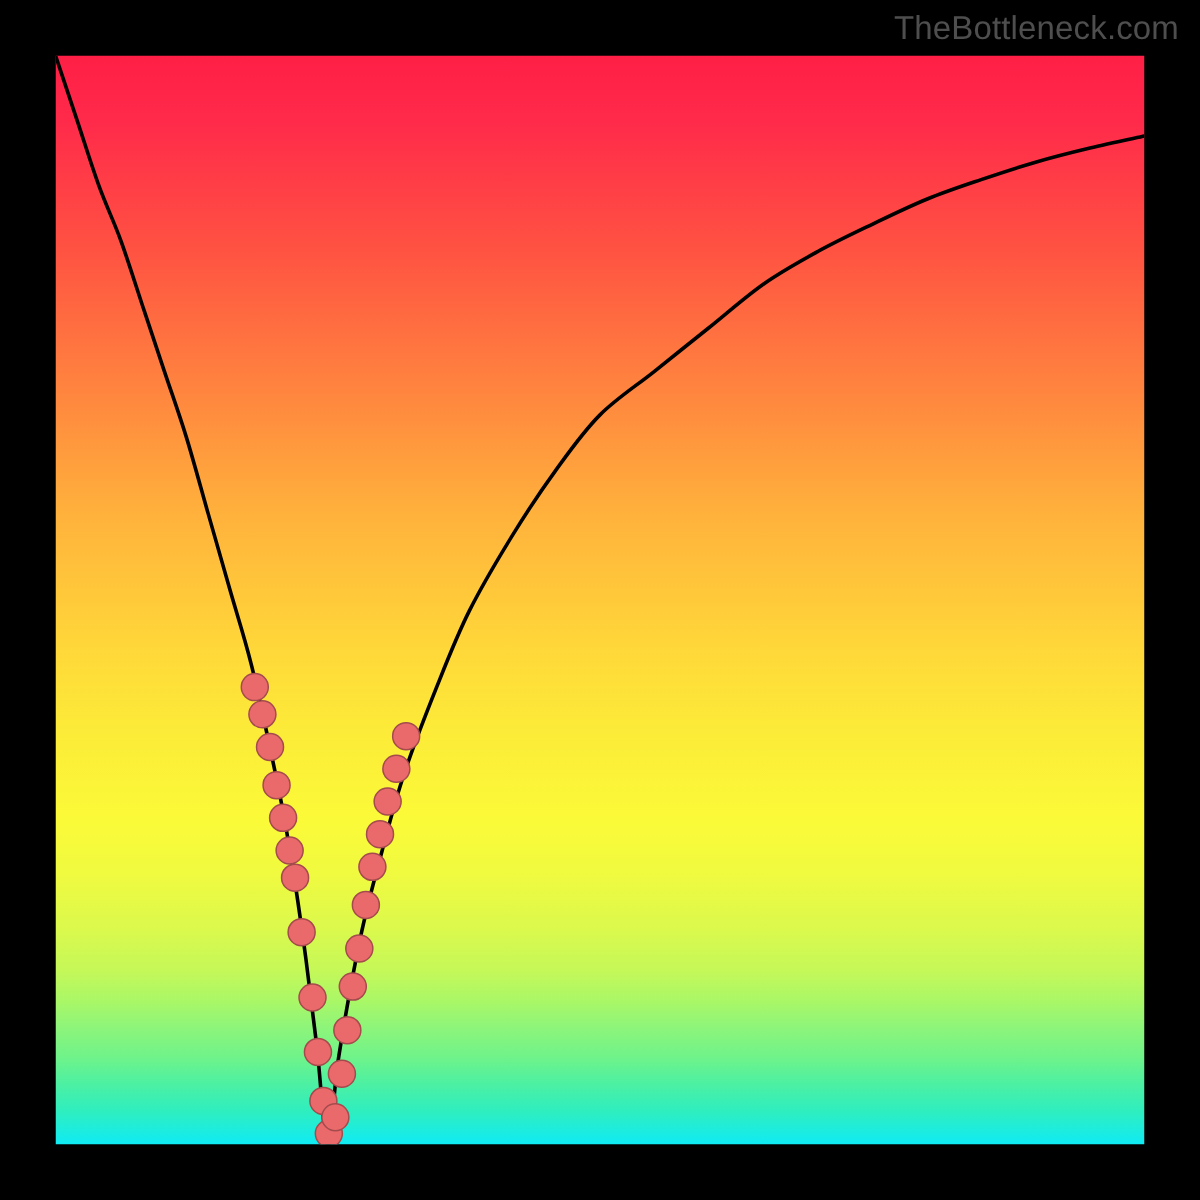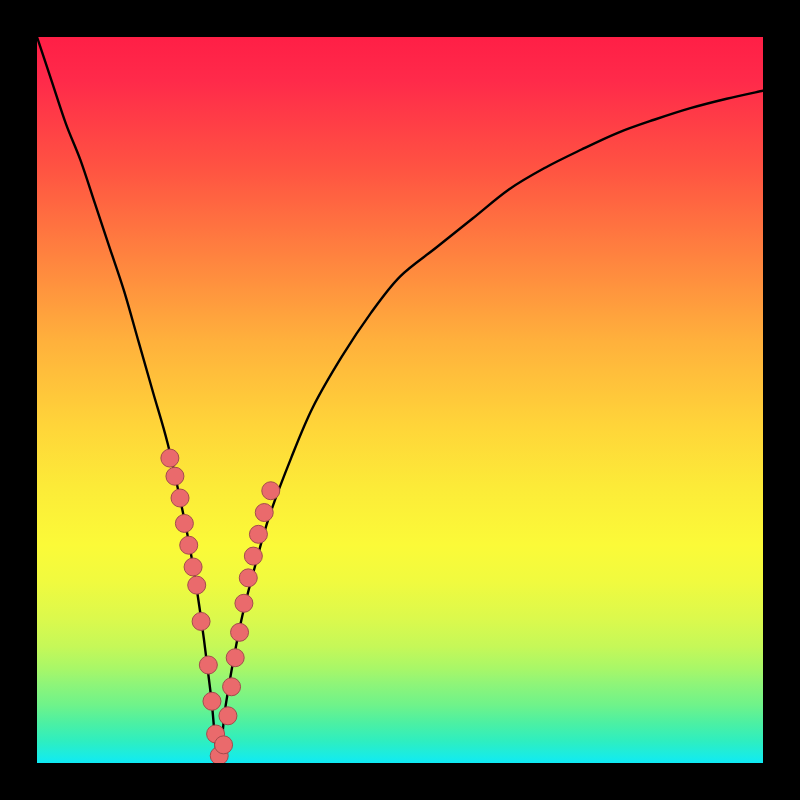--- a/index.html
+++ b/index.html
@@ -64,20 +64,21 @@
     right: 14px;
     color: #4e4e4f;
     font-size: 22px;
     letter-spacing: 0.1px;
   }
 </style>
 </head>
 <body>
 
 <div class="frame">
+  <div class="watermark">TheBottleneck.com</div>
 
   <div class="plot-area">
     <div class="gradient-bg"></div>
     <svg class="curve-svg" viewBox="0 0 726 726" preserveAspectRatio="none">
       <path id="curve-path" fill="none" stroke="#000000" stroke-width="2.4" stroke-linecap="round" stroke-linejoin="round" d="M 0.00 0.00 C 2.42 7.26, 9.68 29.04, 14.52 43.56 C 19.36 58.08, 24.20 73.81, 29.04 87.12 C 33.88 100.43, 38.72 110.11, 43.56 123.42 C 48.40 136.73, 53.24 152.46, 58.08 166.98 C 62.92 181.50, 67.76 196.02, 72.60 210.54 C 77.44 225.06, 82.28 238.37, 87.12 254.10 C 91.96 269.83, 96.80 287.98, 101.64 304.92 C 106.48 321.86, 111.32 338.80, 116.16 355.74 C 121.00 372.68, 125.84 387.20, 130.68 406.56 C 135.52 425.92, 141.57 454.96, 145.20 471.90 C 148.83 488.84, 150.04 494.89, 152.46 508.20 C 154.88 521.51, 157.30 536.03, 159.72 551.76 C 162.14 567.49, 164.56 584.43, 166.98 602.58 C 169.40 620.73, 171.82 640.09, 174.24 660.66 C 176.66 681.23, 179.08 724.79, 181.50 726.00 C 183.92 727.21, 185.13 690.91, 188.76 667.92 C 192.39 644.93, 198.44 611.05, 203.28 588.06 C 208.12 565.07, 212.96 548.13, 217.80 529.98 C 222.64 511.83, 226.27 497.31, 232.32 479.16 C 238.37 461.01, 246.84 439.23, 254.10 421.08 C 261.36 402.93, 267.41 387.20, 275.88 370.26 C 284.35 353.32, 295.24 335.17, 304.92 319.44 C 314.60 303.71, 324.28 289.19, 333.96 275.88 C 343.64 262.57, 352.11 250.47, 363.00 239.58 C 373.89 228.69, 387.20 220.22, 399.30 210.54 C 411.40 200.86, 423.50 191.18, 435.60 181.50 C 447.70 171.82, 459.80 160.93, 471.90 152.46 C 484.00 143.99, 496.10 137.34, 508.20 130.68 C 520.30 124.03, 532.40 118.34, 544.50 112.53 C 556.60 106.72, 568.70 100.79, 580.80 95.83 C 592.90 90.87, 605.00 86.88, 617.10 82.76 C 629.20 78.65, 641.30 74.66, 653.40 71.15 C 665.50 67.64, 677.60 64.61, 689.70 61.71 C 701.80 58.81, 719.95 55.06, 726.00 53.72"></path>
       <g id="dots-group">
           <circle cx="132.86" cy="421.08" r="9" fill="#ea6a6c" stroke="#a34b4d" stroke-width="1"></circle>
           <circle cx="137.94" cy="439.23" r="9" fill="#ea6a6c" stroke="#a34b4d" stroke-width="1"></circle>
           <circle cx="143.02" cy="461.01" r="9" fill="#ea6a6c" stroke="#a34b4d" stroke-width="1"></circle>
           <circle cx="147.38" cy="486.42" r="9" fill="#ea6a6c" stroke="#a34b4d" stroke-width="1"></circle>

